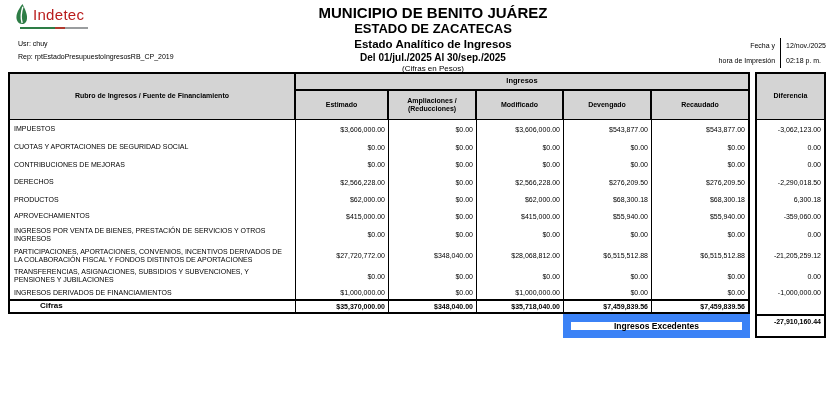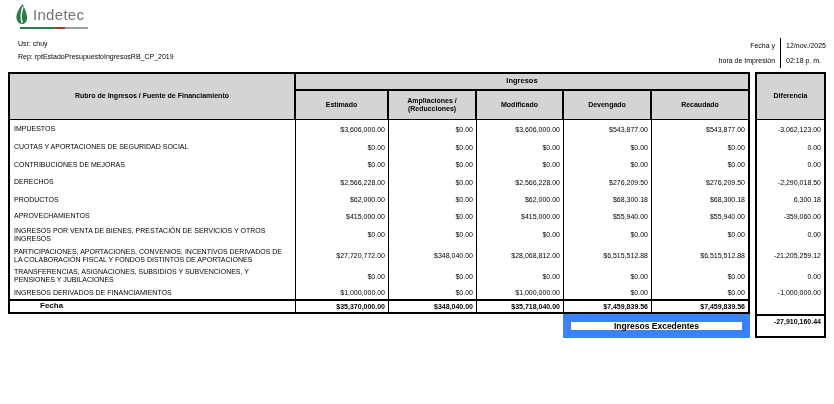--- a/index.html
+++ b/index.html
@@ -5,21 +5,21 @@
   * { margin:0; padding:0; box-sizing:border-box; }
   html,body { background:#ffffff; }
   .page {
     position:relative; width:834px; height:404px; background:#fff;
     font-family:"Liberation Sans", sans-serif; color:#000; overflow:hidden;
   }
 
   
   .logo { position:absolute; left:14px; top:3px; display:flex; align-items:center; }
   .logo svg { display:block; }
-  .logo-text { font-size:15px; color:#737373; letter-spacing:.3px; margin-left:2px; }
+  .logo-text { font-size:15px; color:#b91c1c; letter-spacing:.3px; margin-left:2px; }
   .logo-bar { position:absolute; left:20px; top:27px; width:68px; height:2px;
     background:linear-gradient(to right,#2e7d46 0 52%,#b03a2e 52% 66%,#9a9d9f 66% 100%); }
 
   
   .titles { position:absolute; left:238px; top:4px; width:390px; text-align:center; }
   .t1 { font-size:15px; font-weight:bold; }
   .t2 { font-size:13px; font-weight:bold; margin-top:0px; }
   .t3 { font-size:11.5px; font-weight:bold; margin-top:2px; }
   .t4 { font-size:10px; font-weight:bold; margin-top:2px; }
   .t5 { font-size:8px; margin-top:1px; }
@@ -68,20 +68,27 @@
     <span>
       <svg width="17" height="23" viewBox="0 0 24 32">
         <path d="M12 1 C5 10 1.5 18 4.5 25 C7.5 31.5 16 31 18 24 C20 17 15.5 8 12 1 Z" fill="#2e7d46"></path>
         <path d="M12.5 5 C10 13 9 20 11.5 28" stroke="#ffffff" stroke-width="2" fill="none"></path>
       </svg>
     </span>
     <span class="logo-text">Indetec</span>
   </div>
   <div class="logo-bar"></div>
 
+  <div class="titles">
+    <div class="t1">MUNICIPIO DE BENITO JUÁREZ</div>
+    <div class="t2">ESTADO DE ZACATECAS</div>
+    <div class="t3">Estado Analítico de Ingresos</div>
+    <div class="t4">Del 01/jul./2025 Al 30/sep./2025</div>
+    <div class="t5">(Cifras en Pesos)</div>
+  </div>
 
   <div class="meta">
     <div>Usr: chuy</div>
     <div>Rep: rptEstadoPresupuestoIngresosRB_CP_2019</div>
   </div>
 
   <div class="printinfo">
     <div class="pi-labels">
       <div>Fecha y</div>
       <div>hora de Impresión</div>
@@ -176,21 +183,21 @@
     <div class="dc num difc" style="grid-column:8;grid-row:11">0.00</div>
 
     <div class="dc lbl" style="grid-column:1;grid-row:12">INGRESOS DERIVADOS DE FINANCIAMIENTOS</div>
     <div class="dc num" style="grid-column:2;grid-row:12">$1,000,000.00</div>
     <div class="dc num" style="grid-column:3;grid-row:12">$0.00</div>
     <div class="dc num" style="grid-column:4;grid-row:12">$1,000,000.00</div>
     <div class="dc num" style="grid-column:5;grid-row:12">$0.00</div>
     <div class="dc num outR2" style="grid-column:6;grid-row:12">$0.00</div>
     <div class="dc num difc" style="grid-column:8;grid-row:12">-1,000,000.00</div>
 
-    <div class="dc lbl tot tot-label" style="grid-column:1;grid-row:13">Fecha</div>
+    <div class="dc lbl tot tot-label" style="grid-column:1;grid-row:13">Cifras</div>
     <div class="dc num tot" style="grid-column:2;grid-row:13">$35,370,000.00</div>
     <div class="dc num tot" style="grid-column:3;grid-row:13">$348,040.00</div>
     <div class="dc num tot" style="grid-column:4;grid-row:13">$35,718,040.00</div>
     <div class="dc num tot" style="grid-column:5;grid-row:13">$7,459,839.56</div>
     <div class="dc num tot outR2" style="grid-column:6;grid-row:13">$7,459,839.56</div>
     <div class="dc num difc" style="grid-column:8;grid-row:13"></div>
 
     <div class="exc-box">Ingresos Excedentes</div>
     <div class="exc-val">-27,910,160.44</div>
   </div>

